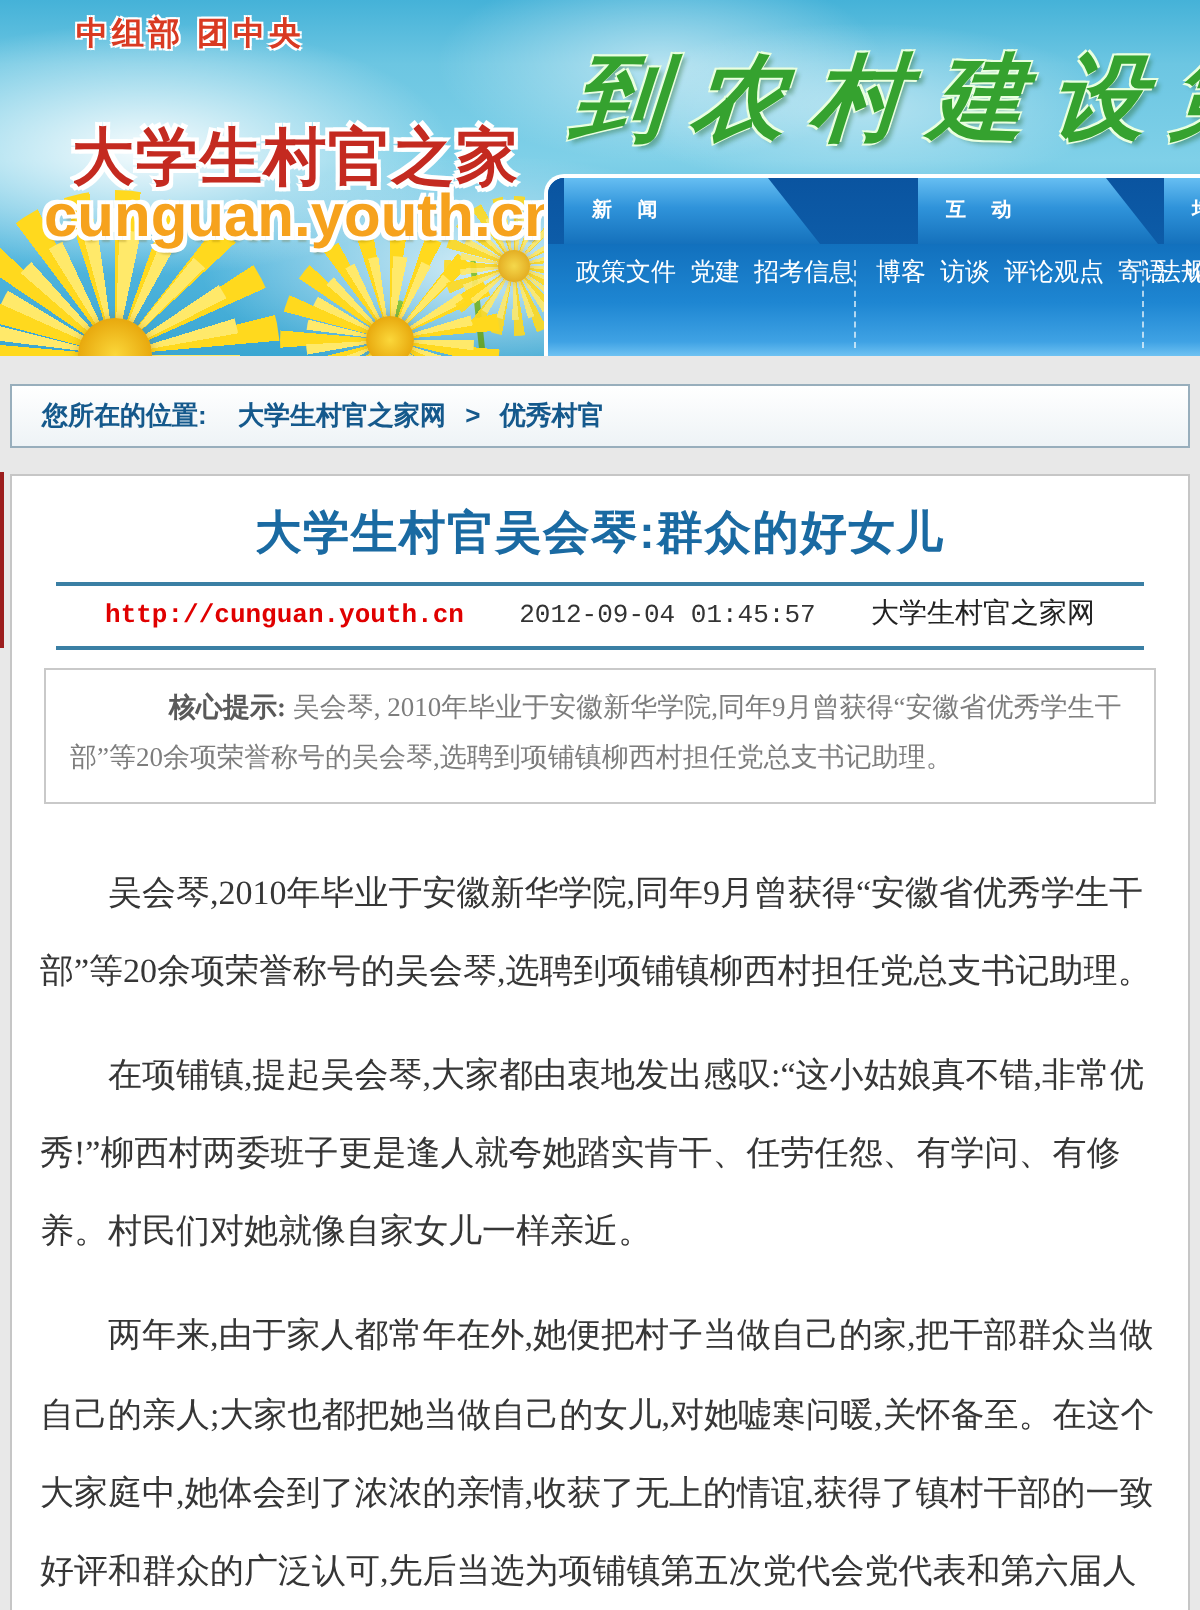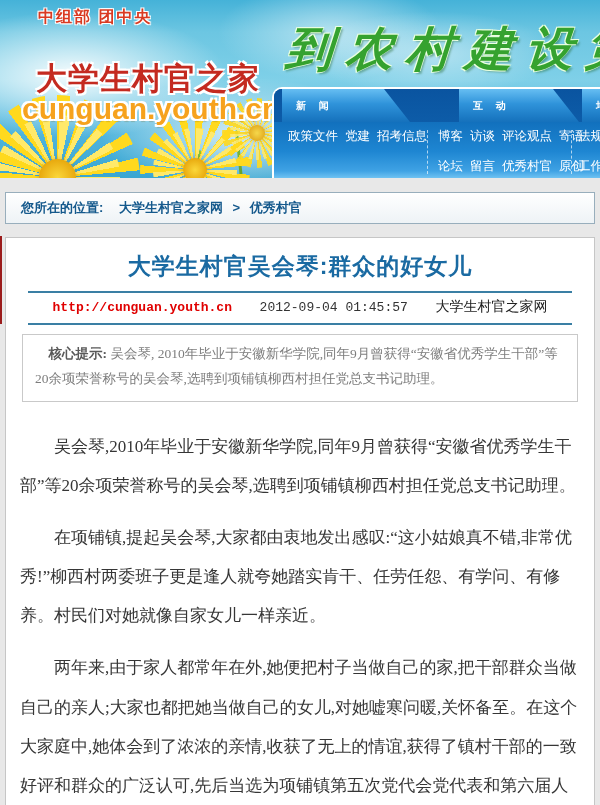--- a/index.html
+++ b/index.html
@@ -50,21 +50,21 @@
   .nav-tabs { position:relative; height:33px;
     background:linear-gradient(180deg,#0a54a0 0%, #0d5ca8 100%); }
   .nav-tab { position:absolute; top:0; height:33px; line-height:33px; color:#fff;
     font-size:10px; font-weight:bold; letter-spacing:5px; padding-left:14px;
     background:linear-gradient(180deg,#66bef2 0%, #2f93da 45%, #1571bc 100%);
     clip-path:polygon(0 0, calc(100% - 26px) 0, 100% 100%, 0 100%); cursor:pointer; }
   .nav-tab.t0 { left:8px;   width:128px; }
   .nav-tab.t1 { left:185px; width:120px; }
   .nav-tab.t2 { left:308px; width:110px; }
   .nav-links { position:relative; height:58px; }
-  .nav-col { position:absolute; top:4px; display:flex; flex-direction:column; gap:9px; }
+  .nav-col { position:absolute; top:4px; display:flex; flex-direction:row; gap:9px; }
   .nav-col.c0 { left:14px; }
   .nav-col.c1 { left:164px; }
   .nav-col.c2 { left:304px; }
   .nav-row { display:flex; gap:7px; white-space:nowrap; }
   .nav-link { color:#fff; font-size:12.5px; line-height:21px; cursor:pointer; }
   .nav-sep { position:absolute; top:8px; height:44px; width:0;
     border-left:1px dashed rgba(255,255,255,.65); }
   .nav-sep.s0 { left:153px; } .nav-sep.s1 { left:297px; }
 
   
@@ -85,21 +85,21 @@
   .rule.r1 { margin-top:9px; }
   .rule.r2 { margin-top:4px; }
   .src-line { text-align:center; height:24px; line-height:24px; margin-top:2px;
     font-size:13px; white-space:nowrap; }
   .src-url { font-family:"Liberation Mono", monospace; font-weight:bold; color:#e00000; cursor:pointer; }
   .src-date { font-family:"Liberation Mono", monospace; color:#333; margin-left:24px; }
   .src-name { font-family:"Liberation Serif", serif; color:#222; margin-left:24px; font-size:14px; }
   .summary { margin:9px 16px 0 16px; border:1px solid #c9c9c9; padding:7px 12px 9px 12px;
     font-family:"Liberation Serif", serif; font-size:13.5px; line-height:1.85; color:#7d7d7d;
     text-indent:1em; }
-  .summary b { color:#595959; font-weight:bold; }
+  .summary b { color:#595959; font-weight:bold;margin-left:36px; }
   .article-body { padding:12px 14px 0 14px; }
   .article-body p { font-family:"Liberation Serif", serif; font-size:17px; color:#363636;
     line-height:2.3; text-indent:2em; margin:13px 0; }
 </style>
 </head>
 <body>
 
 <div class="screen">
 
   <div class="header">

